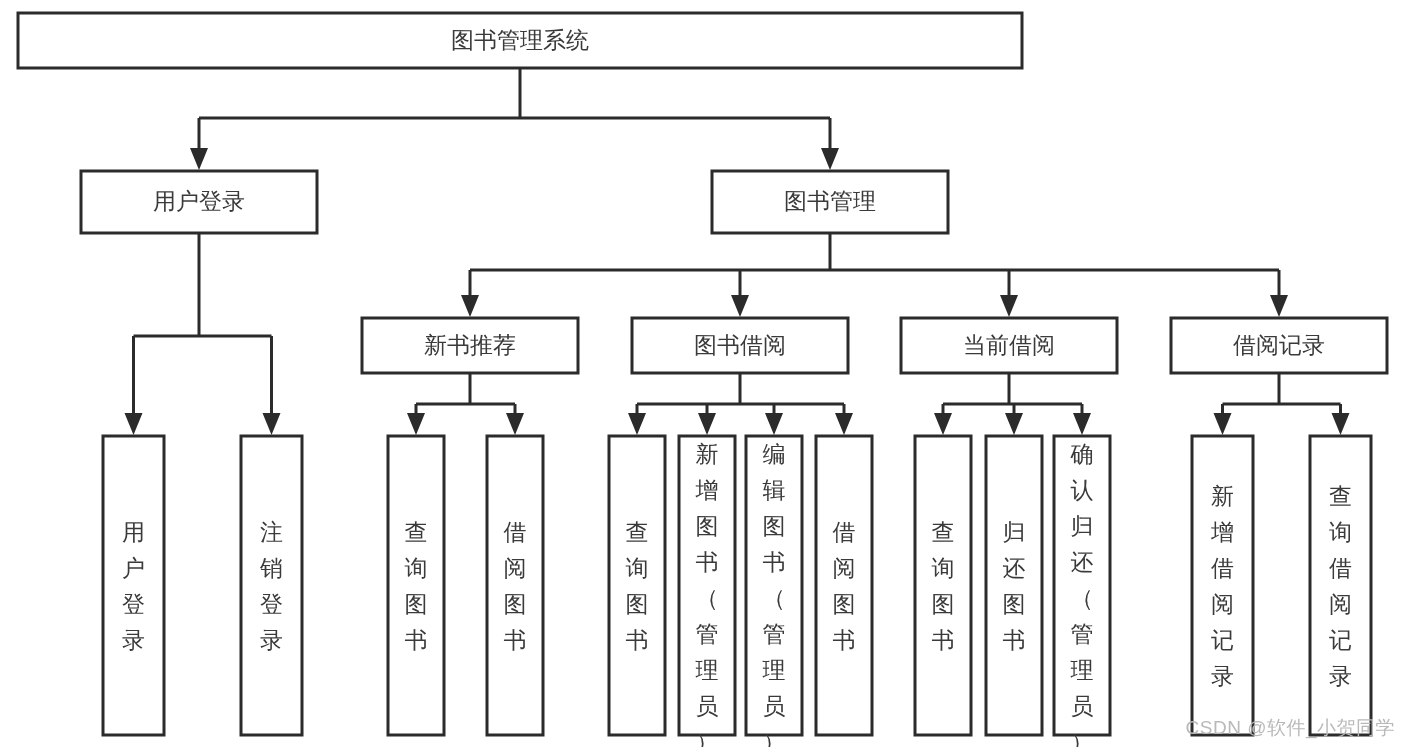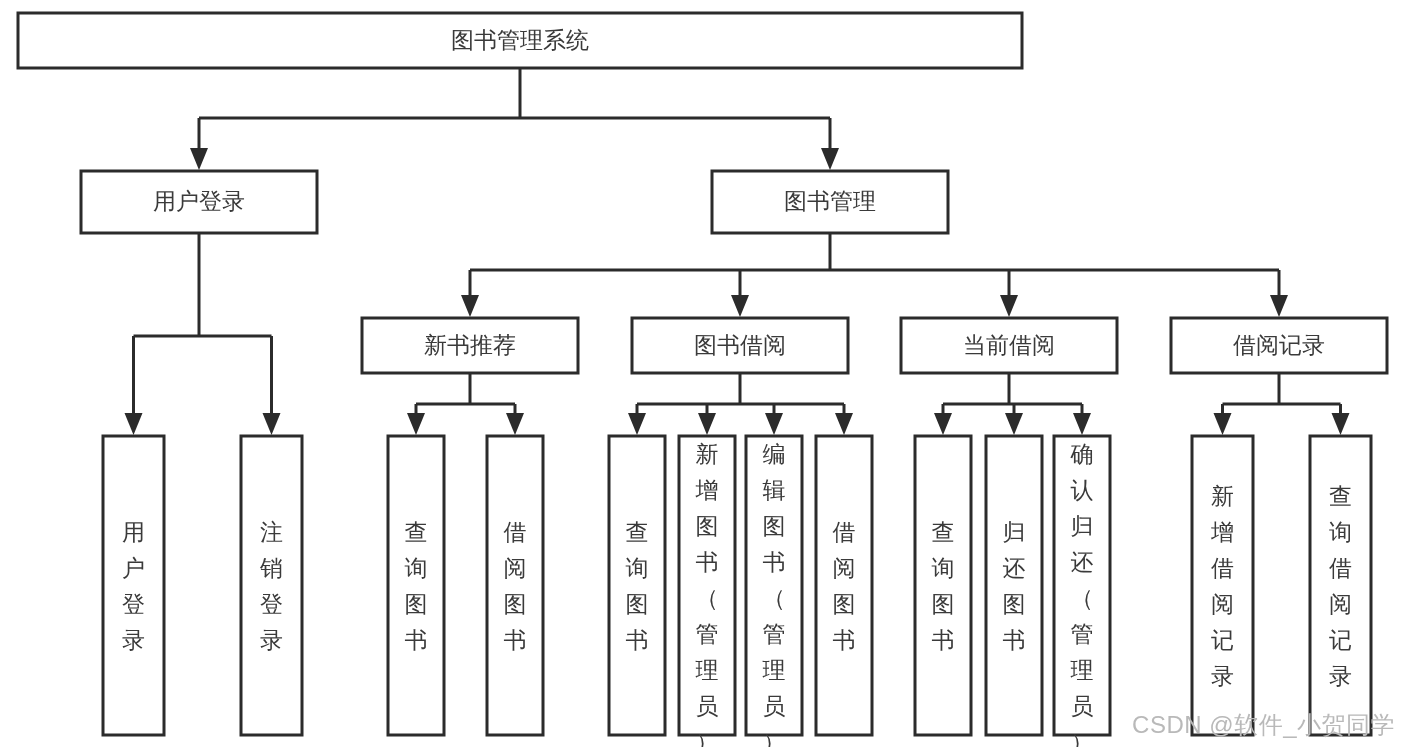--- a/index.html
+++ b/index.html
@@ -58,21 +58,21 @@
     font-family: "Liberation Sans", sans-serif;
     font-size: 23px;
     text-anchor: middle;
   }
   .watermark-text {
     position: absolute;
     right: 10px;
     bottom: 6px;
     color: #b9b9b9;
     font-family: "Liberation Sans", sans-serif;
-    font-size: 24px;
+    font-size: 19px;
     white-space: nowrap;
     letter-spacing: 0.5px;
   }
 </style>
 </head>
 <body>
 
 <div id="diagram-root">
   <svg class="flowchart" viewBox="0 0 1405 747" xmlns="http://www.w3.org/2000/svg">
     <g id="connectors">

